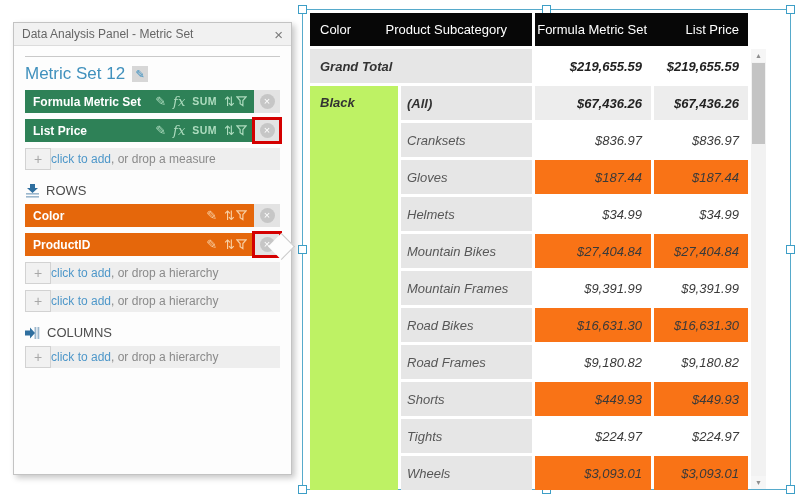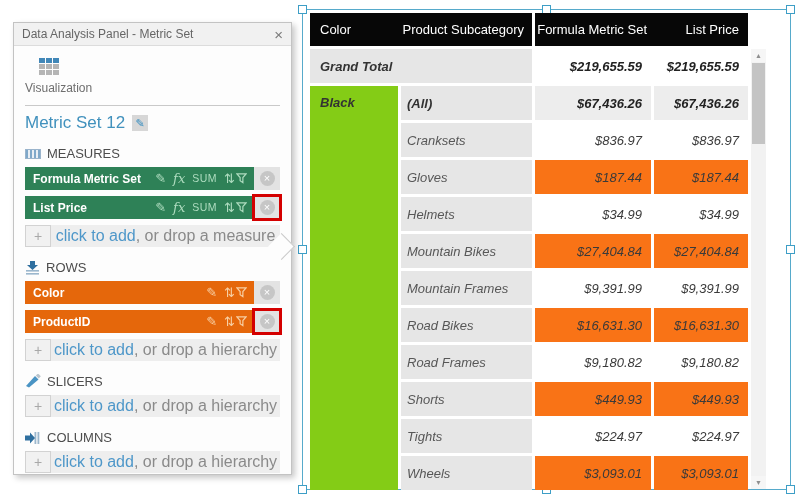--- a/index.html
+++ b/index.html
@@ -40,39 +40,39 @@
   .bar { margin-top:6px; height:23px; display:flex; }
   .bar-main { flex:1; display:flex; align-items:center; padding:0 7px 0 8px;
               color:#fff; font-size:12px; font-weight:bold; cursor:grab; }
   .bar-main.green { background:#2e8157; }
   .bar-main.orange { background:#e5670b; }
   .bar-icons { margin-left:auto; display:flex; align-items:center; gap:7px; }
   .green .bar-icons { color:#aedcbf; }
   .orange .bar-icons { color:#f7cfa4; }
   .bi { font-size:13px; font-weight:normal; cursor:pointer; line-height:1; }
   .bi-fx { font-style:italic; font-family:"DejaVu Serif", serif; font-size:13px; }
-  .bi-sum { font-size:10.5px; letter-spacing:.5px; font-weight:normal; }
+  .bi-sum { font-size:10.5px; letter-spacing:.5px; font-weight:bold; }
   .bi-sortfilter { display:flex; align-items:center; gap:1px; }
   .bi-sortfilter svg { display:block; }
   .x-wrap { position:relative; width:26px; }
   .x-btn { width:26px; height:23px; background:#e3e3e3; display:flex;
            align-items:center; justify-content:center; cursor:pointer; }
   .x-circle { width:15px; height:15px; border-radius:50%; background:#c6c6c6;
               color:#fff; font-size:11px; display:flex; align-items:center;
               justify-content:center; line-height:1; }
   .x-wrap.highlighted::after { content:""; position:absolute; inset:-2px;
               border:3px solid #d40000; pointer-events:none; }
 
   .add-row { margin-top:6px; height:22px; background:#eeeeee; display:flex;
              align-items:stretch; cursor:pointer; }
   .plus-box { width:26px; background:#f1f1f1; border:1px solid #d2d2d2;
               color:#a8a8a8; font-size:14px; display:flex; align-items:center;
               justify-content:center; }
-  .add-text { flex:1; display:flex; align-items:center; justify-content:center;
-              font-size:16px; color:#8a8a8a; white-space:pre; }
+  .add-text { flex:1; display:flex; align-items:center; 
+              font-size:12px; color:#8a8a8a; white-space:pre; }
   .add-text .link { color:#4e97c9; }
 
   
   .chevron { position:absolute; left:272px; top:237px; width:19px; height:19px;
              background:#fdfdfd; border-top:1px solid #c9c9c9;
              border-right:1px solid #c9c9c9; transform:rotate(45deg); z-index:3; }
 
   
   .selection { position:absolute; left:302px; top:9px; width:489px; height:481px;
                border:1px solid #56aacb; z-index:0; }
@@ -83,29 +83,29 @@
   .h-bl{left:-5px;bottom:-5px}.h-bc{left:calc(50% - 5px);bottom:-5px}.h-br{right:-5px;bottom:-5px}
 
   
   .pivot { position:absolute; left:310px; top:13px; z-index:2;
            display:grid; grid-template-columns:88px 131px 116px 94px;
            grid-template-rows:33px repeat(12, 34px); gap:3px; font-size:13px; }
   .hblock { background:#070707; color:#fff; display:flex; align-items:center; }
   .hblock-left { grid-column:1 / 3; }
   .hblock-right { grid-column:3 / 5; }
   .h-color { padding-left:10px; }
-  .h-subcat { margin-left:auto; padding-right:8px; }
+  .h-subcat { margin-left:auto; padding-right:25px; }
   .h-formula { width:116px; text-align:right; padding-right:4px; }
   .h-list { flex:1; text-align:right; padding-right:9px; }
 
   .trow { display:contents; }
   .cell { display:flex; align-items:center;font-style:italic; }
   .c-gtlabel { grid-column:1 / 3; background:#e6e6e6; font-weight:bold;
                color:#333; padding-left:10px; }
-  .c-black { grid-row:3 / span 11; grid-column:1; background:#84cc16;
+  .c-black { grid-row:3 / span 11; grid-column:1; background:#bef264;
              font-weight:bold; color:#333; padding:9px 0 0 10px;
              align-items:flex-start; }
   .c-label { grid-column:2; background:#e6e6e6; color:#575757; padding-left:6px; }
   .c-val { justify-content:flex-end; padding-right:9px; color:#3a3a3a; }
   .c-val.col3 { grid-column:3; } .c-val.col4 { grid-column:4; }
   .bold-row .c-label { font-weight:bold; color:#333; }
   .bold-row .c-val { font-weight:bold; color:#222; }
   .vbg-gray .c-val { background:#f97316; }
   .vbg-all .c-val { background:#ededed; }
   .gt-row .c-val { background:#ffffff; font-weight:bold; color:#222; }
@@ -123,46 +123,28 @@
 </head>
 <body>
 
 <div class="panel">
   <div class="titlebar">
     <span class="t-text">Data Analysis Panel - Metric Set</span>
     <span class="t-close">×</span>
   </div>
   <div class="panel-body">
 
-    <div class="vis-item">
-      <div class="vis-grid">
-        <i class="blue"></i>
-          <i class="blue"></i>
-          <i class="blue"></i>
-        <i></i>
-          <i></i>
-          <i></i>
-        <i></i>
-          <i></i>
-          <i></i>
-      </div>
-      <div class="vis-label">Visualization</div>
-    </div>
 
     <div class="divider"></div>
 
     <div class="metric-set">
       <span class="ms-title">Metric Set 12</span>
       <span class="ms-edit">✎</span>
     </div>
 
-    <div class="sec-head">
-      <span class="ic-measures"></span>
-      <span>MEASURES</span>
-    </div>
 
     <div class="bar">
       <div class="bar-main green">
         <span>Formula Metric Set</span>
         <span class="bar-icons">
           <span class="bi">✎</span>
           <span class="bi bi-fx">fx</span>
           <span class="bi bi-sum">SUM</span>
           <span class="bi bi-sortfilter">
             <span>⇅</span>
@@ -253,27 +235,20 @@
           <span class="x-circle">×</span>
         </span>
       </span>
     </div>
 
     <div class="add-row">
       <span class="plus-box">+</span>
       <span class="add-text"><span class="link">click to add</span><span>, or drop a hierarchy</span></span>
     </div>
 
-    <div class="sec-head">
-      <svg width="16" height="15" viewBox="0 0 16 15">
-        <polygon points="1,12 10,2 13.5,5.5 4,13.5" fill="#4a94c4"></polygon>
-        <rect x="11.2" y="0.2" width="4" height="3" transform="rotate(45 13 2)" fill="#b9c4cc"></rect>
-      </svg>
-      <span>SLICERS</span>
-    </div>
 
     <div class="add-row">
       <span class="plus-box">+</span>
       <span class="add-text"><span class="link">click to add</span><span>, or drop a hierarchy</span></span>
     </div>
 
     <div class="sec-head">
       <svg width="16" height="14" viewBox="0 0 16 14">
         <rect x="9.5" y="1" width="1.8" height="12" fill="#9bb7cd"></rect>
         <rect x="12.5" y="1" width="1.8" height="12" fill="#9bb7cd"></rect>

